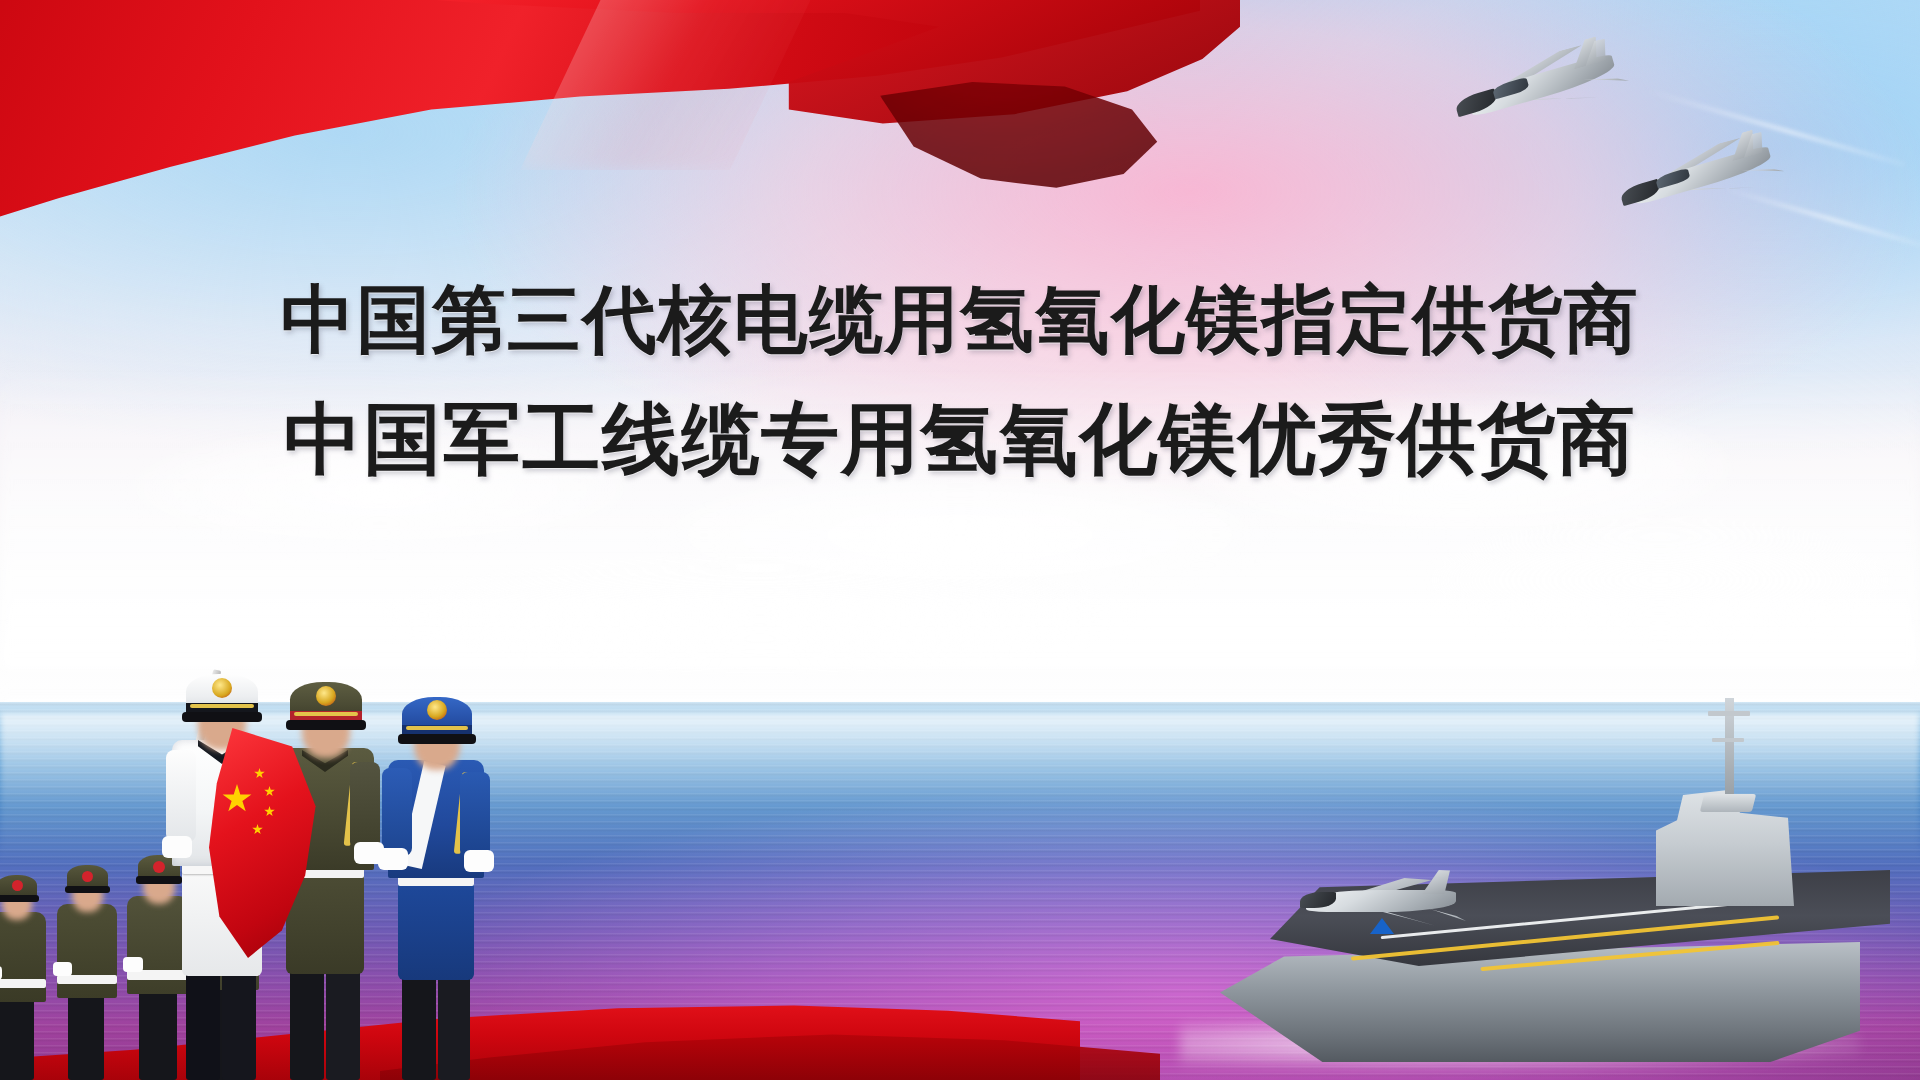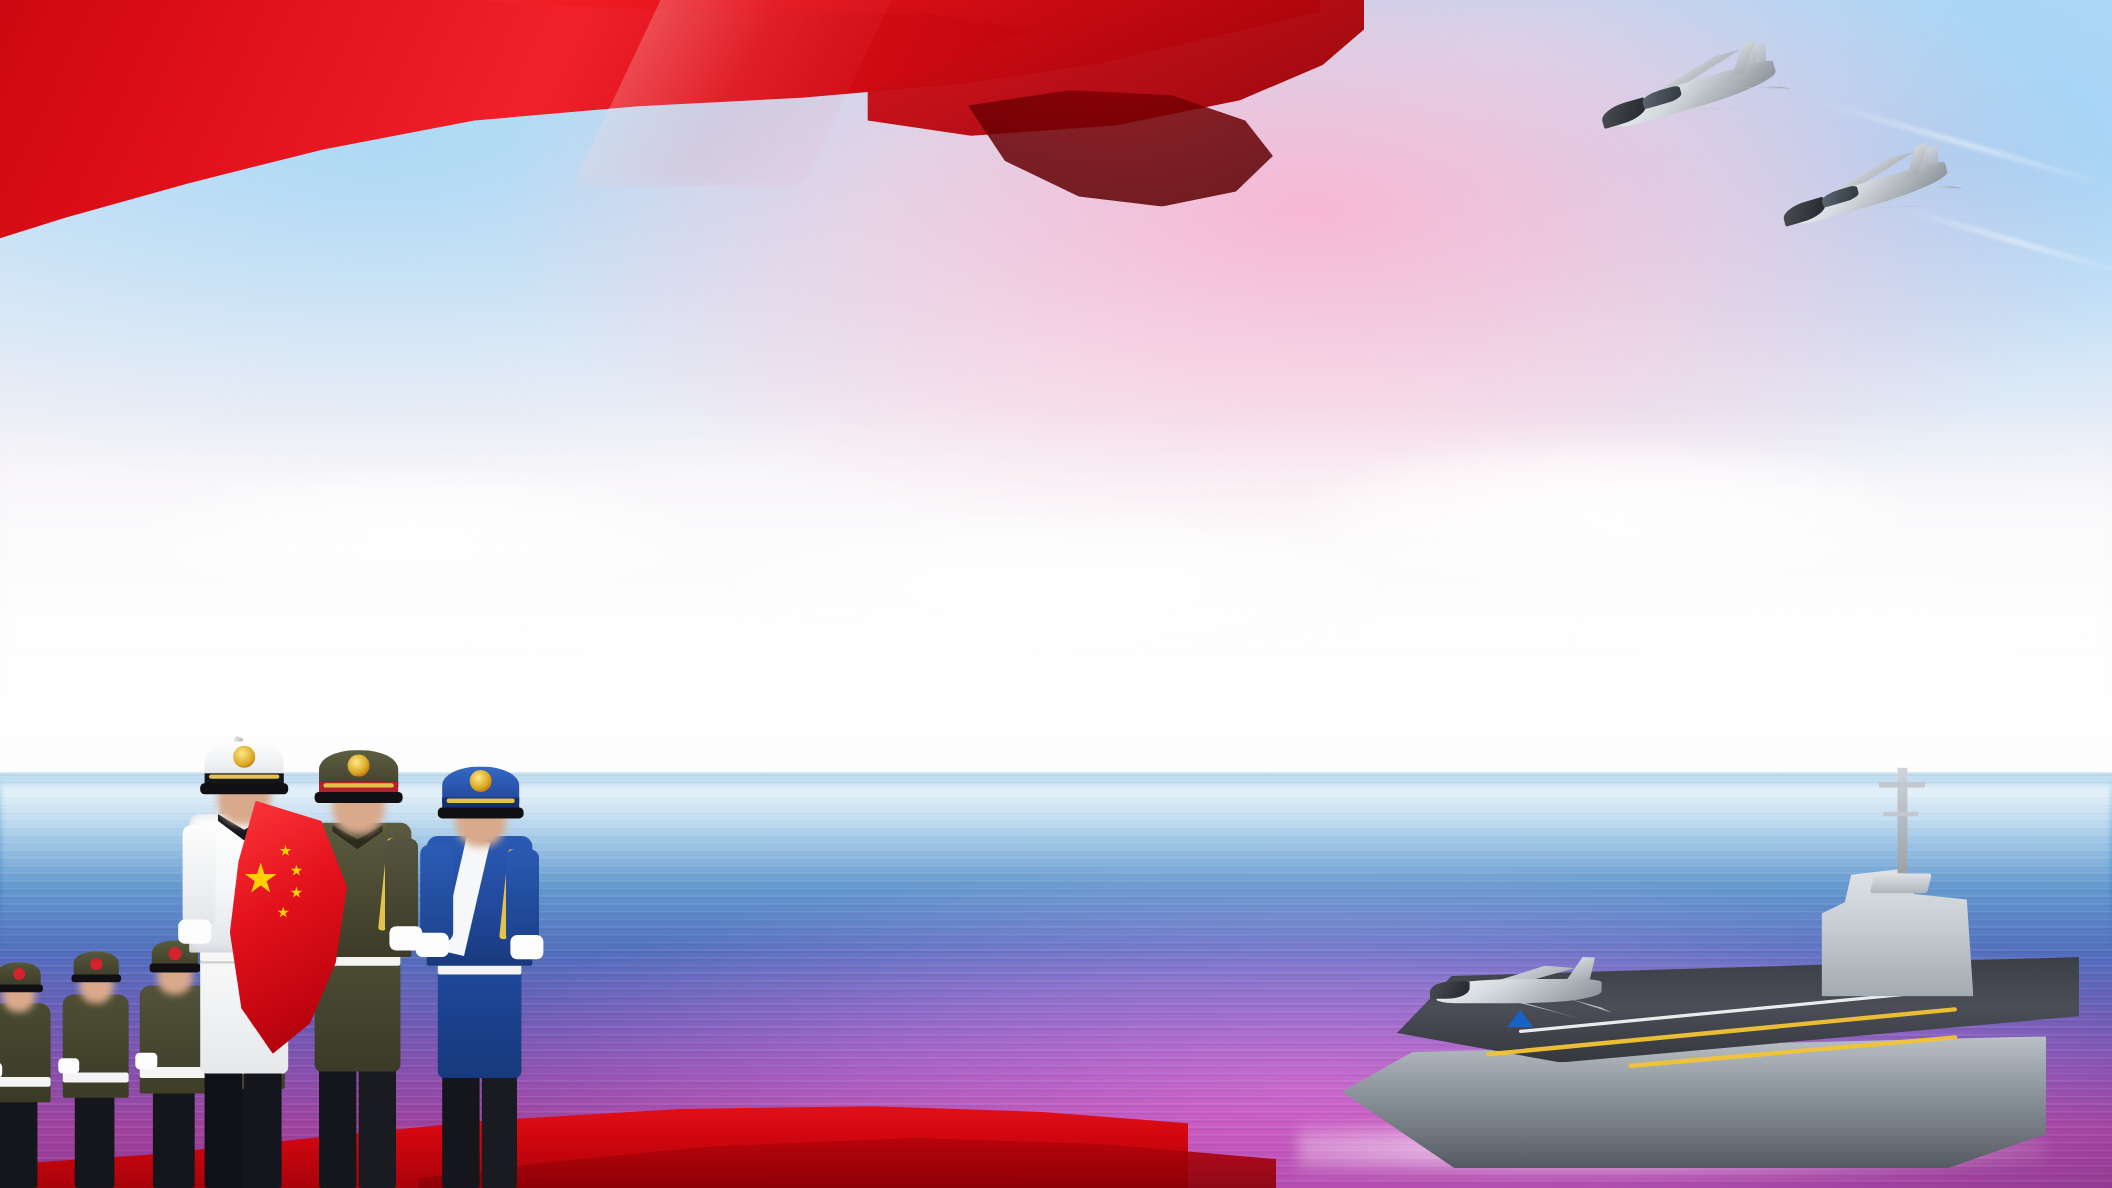--- a/index.html
+++ b/index.html
@@ -255,20 +255,24 @@
     <div class="jet-wing" style="left:52px;top:6px;width:82px;height:16px;clip-path:polygon(0% 100%,74% 0%,100% 4%,34% 100%);"></div>
     <div class="jet-wing" style="left:50px;top:38px;width:88px;height:21px;clip-path:polygon(0% 0%,70% 68%,98% 100%,28% 22%);"></div>
     <div class="jet-body" style="left:16px;top:21px;width:142px;height:22px;"></div>
     <div class="jet-nose" style="left:3px;top:23px;width:40px;height:17px;"></div>
     <div class="jet-canopy" style="left:41px;top:21px;width:34px;height:12px;"></div>
     <div class="jet-tail" style="left:120px;top:2px;width:28px;height:25px;clip-path:polygon(0% 100%,62% 0%,100% 0%,78% 100%);"></div>
     <div class="jet-tail" style="left:132px;top:6px;width:24px;height:21px;clip-path:polygon(0% 100%,60% 0%,100% 4%,80% 100%);opacity:.8;"></div>
     <div class="jet-tail" style="left:126px;top:38px;width:42px;height:13px;clip-path:polygon(0% 0%,76% 62%,100% 100%,22% 20%);"></div>
   </div>
 
+  <div class="headline-block">
+    <div class="headline l1">中国第三代核电缆用氢氧化镁指定供货商</div>
+    <div class="headline l2">中国军工线缆专用氢氧化镁优秀供货商</div>
+  </div>
 
   <div class="horizon-glow"></div>
   <div class="ocean"></div>
   <div class="ocean-magenta"></div>
   <div class="ocean-waves"></div>
   <div class="ocean-shimmer"></div>
 
   <div class="carrier">
     <div class="wake"></div>
 

